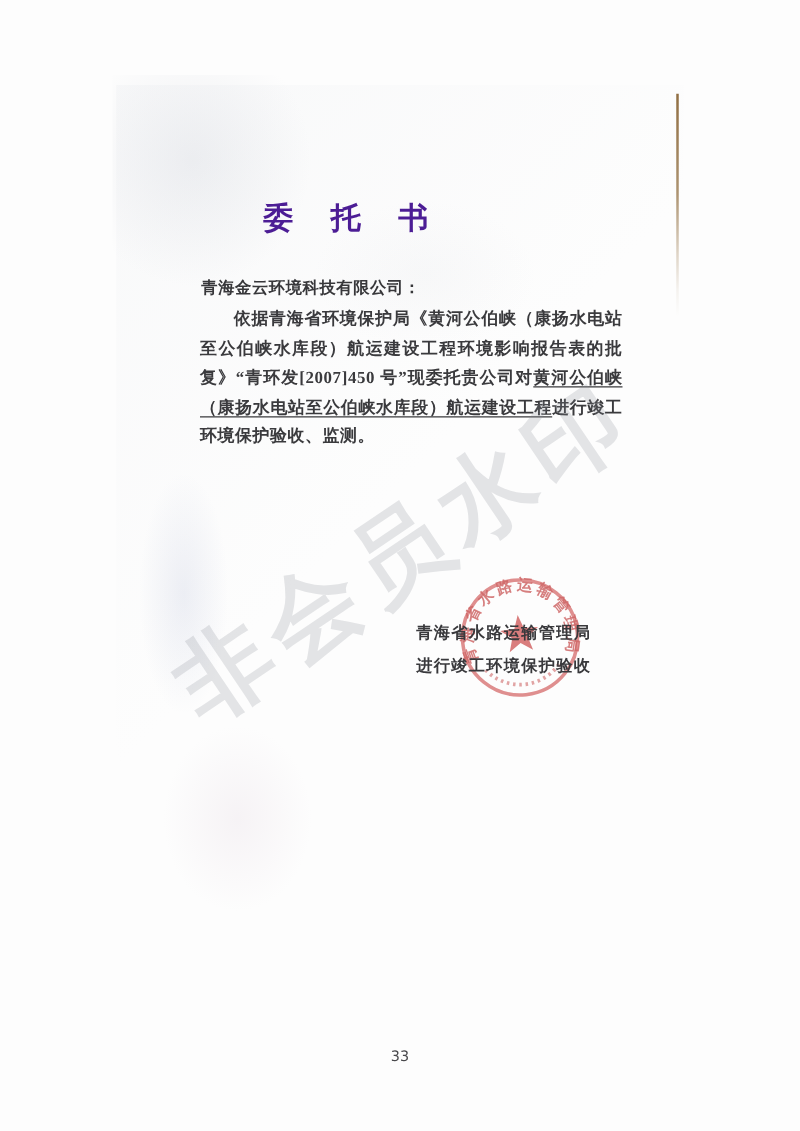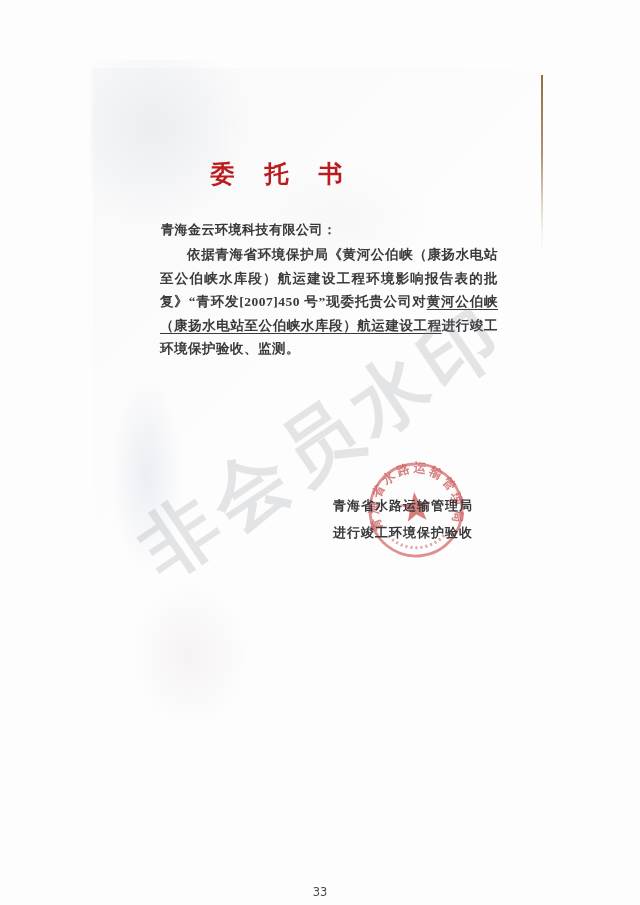--- a/index.html
+++ b/index.html
@@ -52,21 +52,21 @@
     white-space:nowrap;
     color:rgba(138,140,150,0.22);
     z-index:6;
     pointer-events:none;
   }
   .title{
     position:absolute;left:0;top:158px;width:583px;
     text-align:center;
     font-size:24px;
     font-weight:bold;
-    color:#b91c1c;
+    color:#4c1d95;
     letter-spacing:30px;
     box-sizing:border-box;
     z-index:3;
   }
   .salutation{
     position:absolute;left:161px;top:221px;
     font-size:13px;
     font-weight:600;
     color:#37373a;
     letter-spacing:0.5px;
@@ -107,21 +107,20 @@
     mix-blend-mode:multiply;
     pointer-events:none;
   }
   .page-number{
     position:absolute;left:0;top:838px;width:640px;
     text-align:center;
     font-family:"DejaVu Sans","Liberation Sans",sans-serif;
     font-size:11.5px;
     color:#48484b;
     z-index:3;
-    margin-top:47px;
   }
 </style>
 </head>
 <body>
 
 <div class="page">
 
   <div class="sheet-tint"></div>
   <div class="blob blob1"></div>
   <div class="blob blob2"></div>

